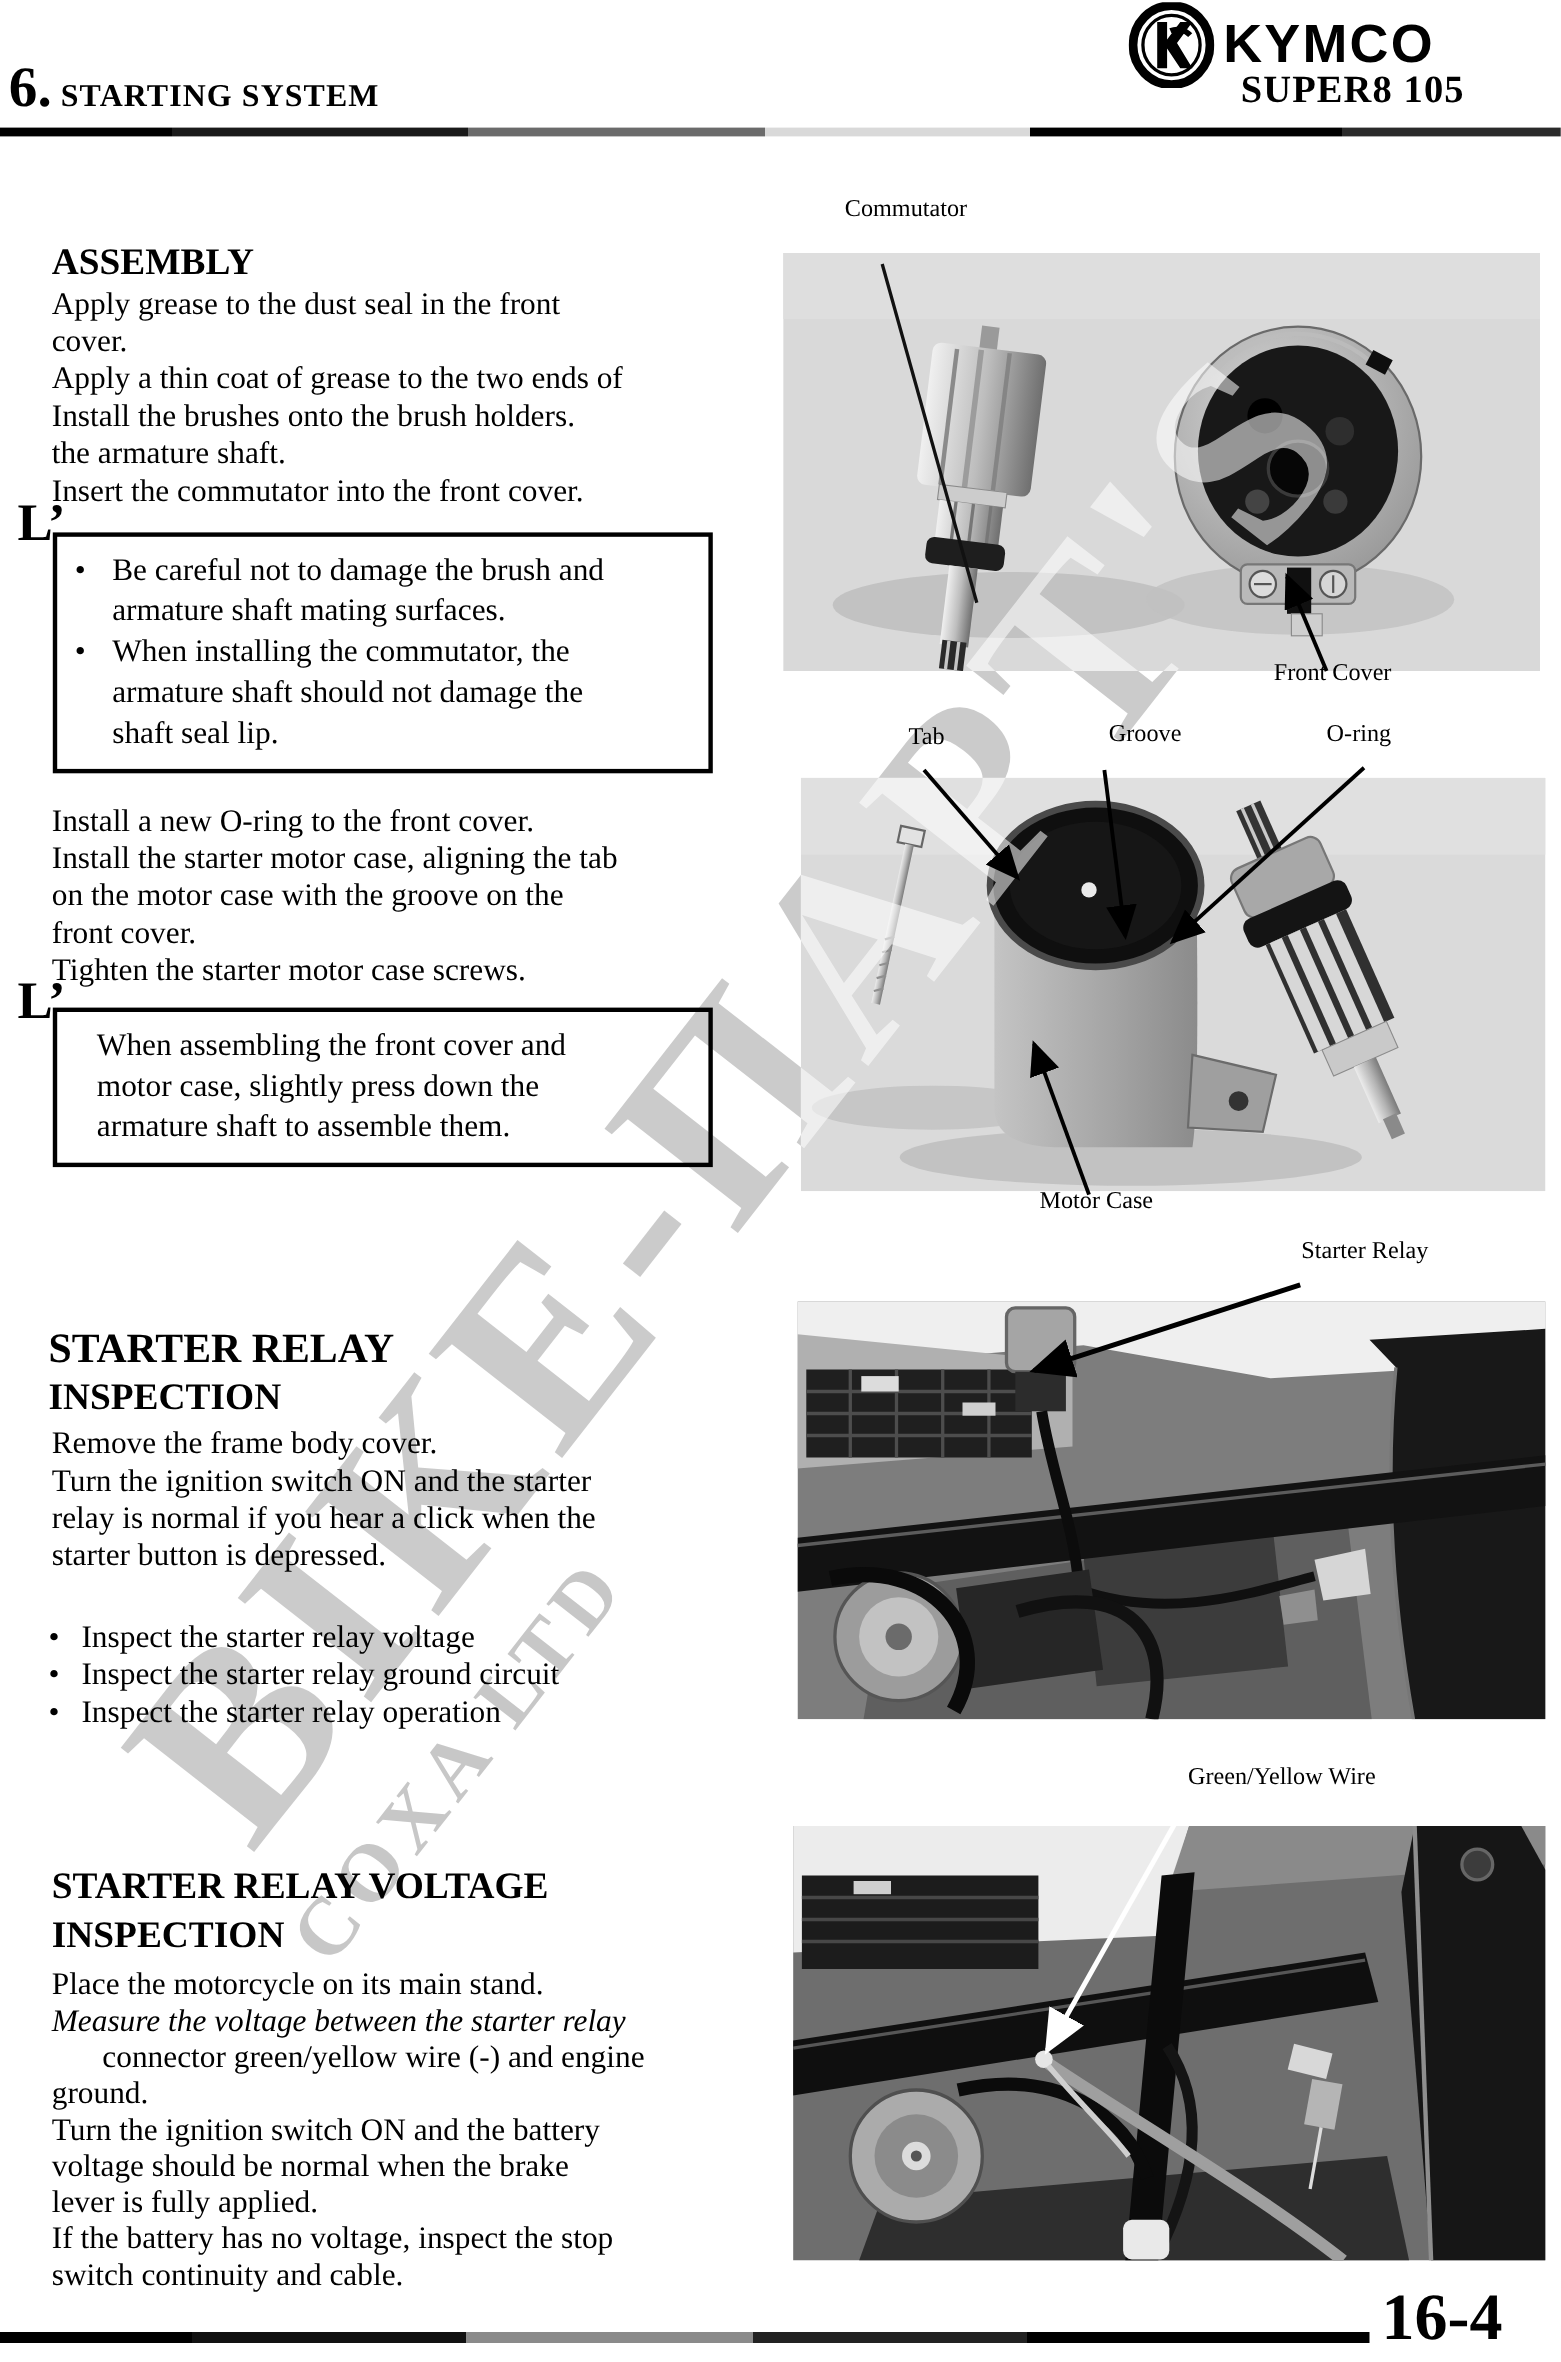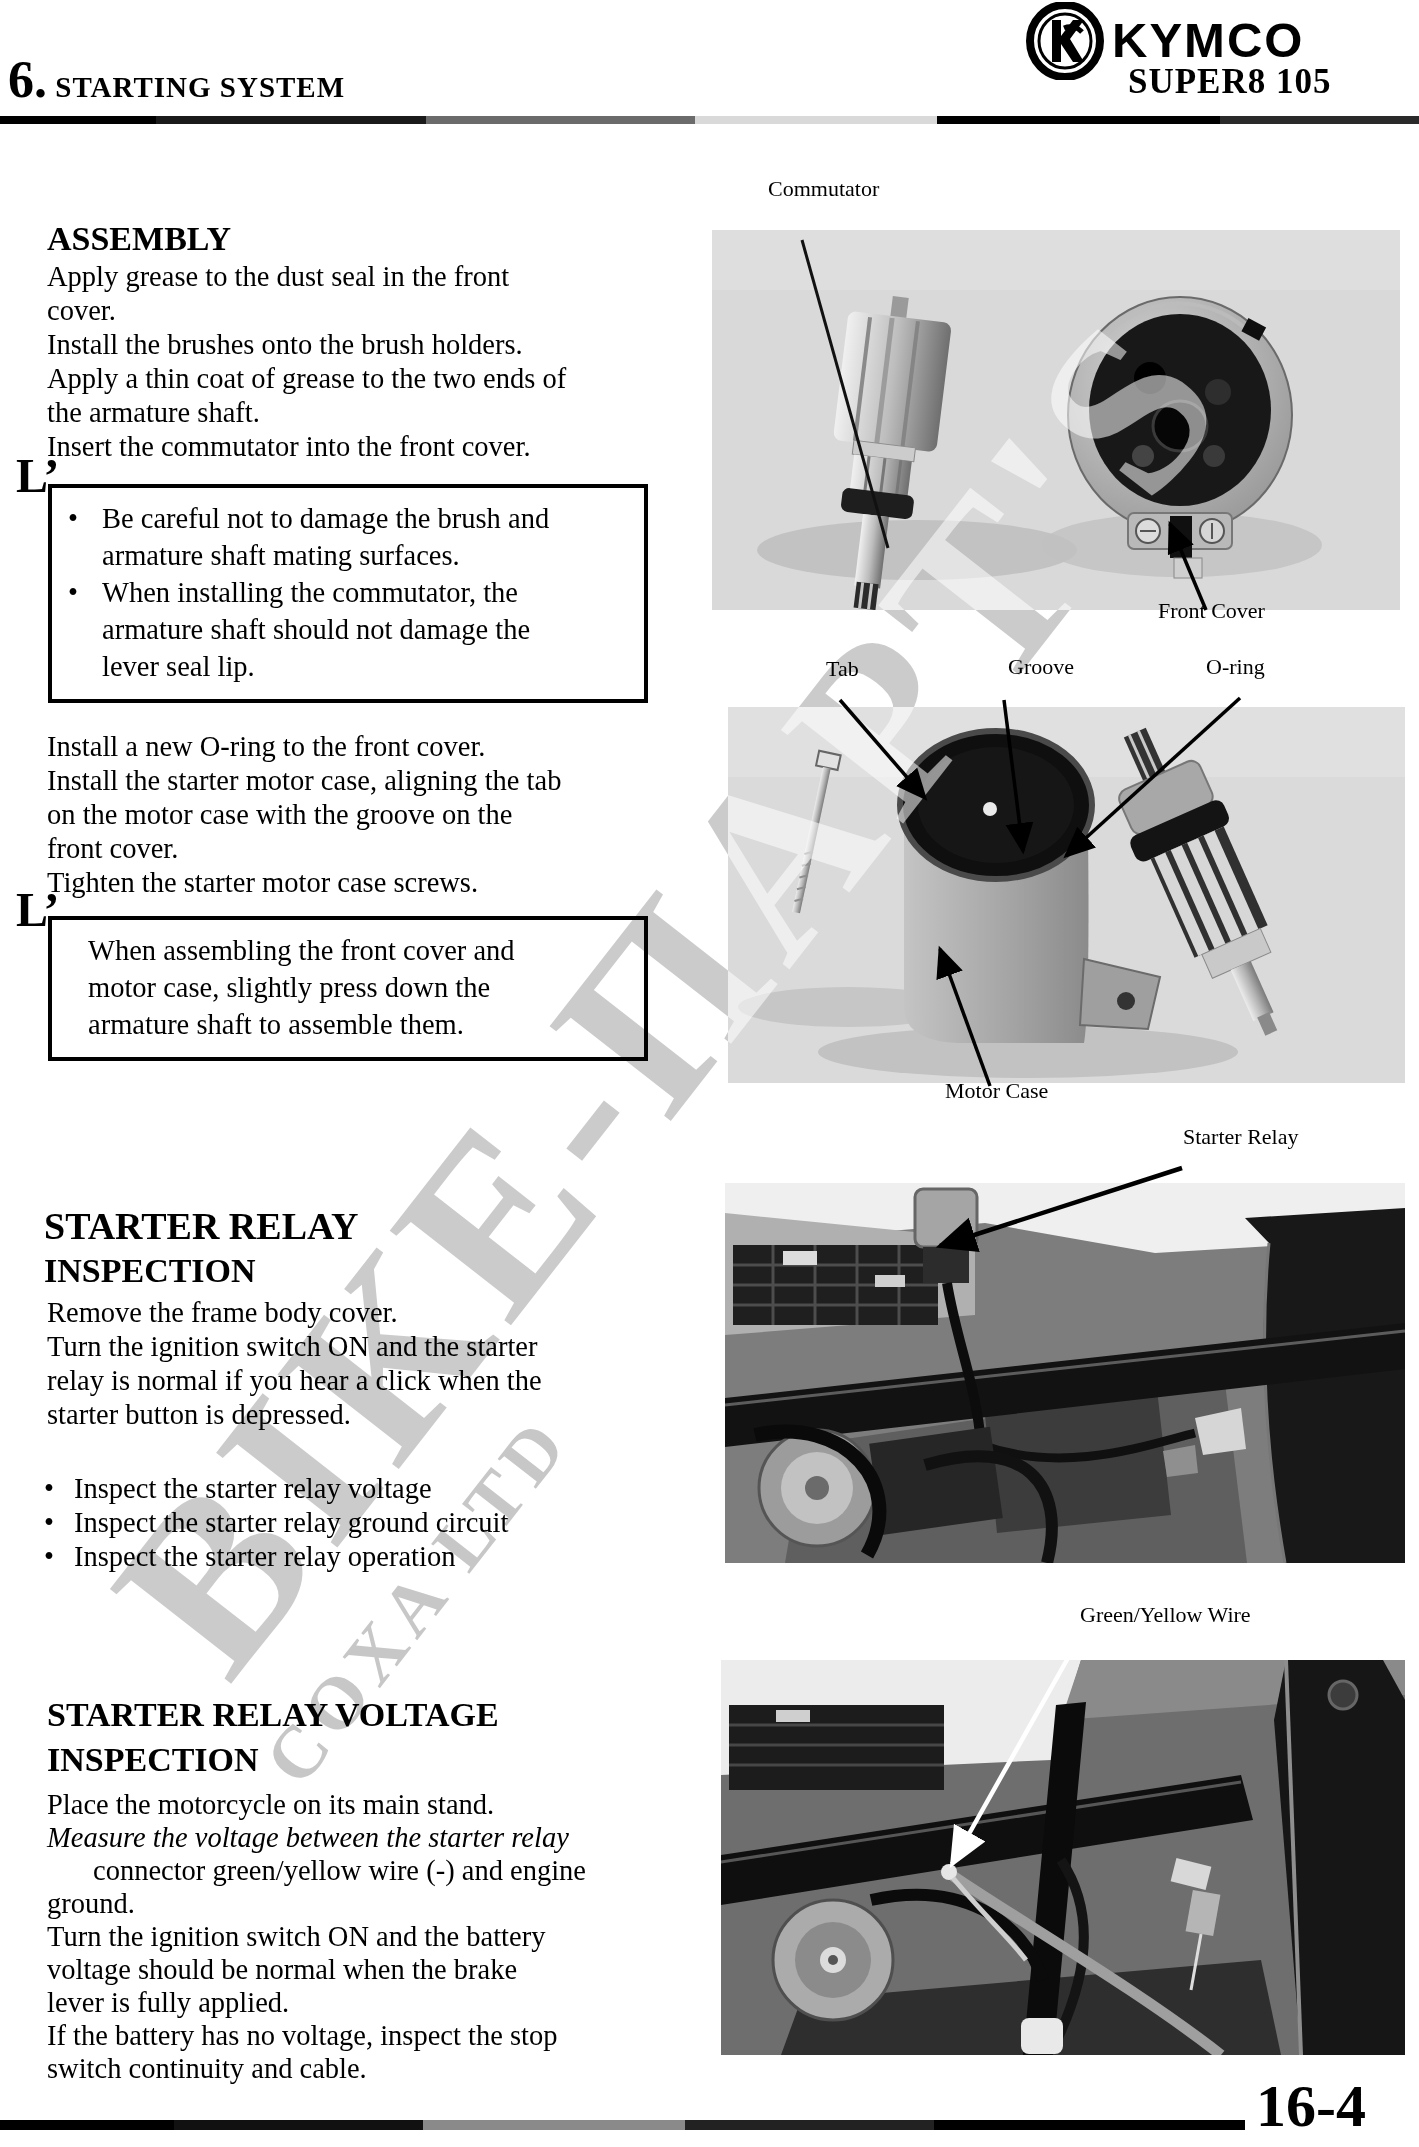--- a/index.html
+++ b/index.html
@@ -69,41 +69,41 @@
   </div>
   <div class="wordmark">KYMCO</div>
   <div class="model">SUPER8 105</div>
   <div class="hrule"></div>
 
   <div class="h1 txt" style="left:47px;top:220px;">ASSEMBLY</div>
 
   <div class="para txt" style="left:47px;top:260px;">
     <div>Apply grease to the dust seal in the front</div>
     <div>cover.</div>
+    <div>Apply a thin coat of grease to the two ends of</div>
     <div>Install the brushes onto the brush holders.</div>
-    <div>Apply a thin coat of grease to the two ends of</div>
     <div>the armature shaft.</div>
     <div>Insert the commutator into the front cover.</div>
   </div>
 
   <div class="noteicon txt" style="left:16px;top:452px;">L’</div>
   <div class="notebox txt" style="left:48px;top:484px;">
     <div class="nb">
       <span class="bdot">•</span>
       <span>
         <div>Be careful not to damage the brush and</div>
         <div>armature shaft mating surfaces.</div>
       </span>
     </div>
     <div class="nb">
       <span class="bdot">•</span>
       <span>
         <div>When installing the commutator, the</div>
         <div>armature shaft should not damage the</div>
-        <div>lever seal lip.</div>
+        <div>shaft seal lip.</div>
       </span>
     </div>
   </div>
 
   <div class="para txt" style="left:47px;top:730px;">
     <div>Install a new O-ring to the front cover.</div>
     <div>Install the starter motor case, aligning the tab</div>
     <div>on the motor case with the groove on the</div>
     <div>front cover.</div>
     <div>Tighten the starter motor case screws.</div>

